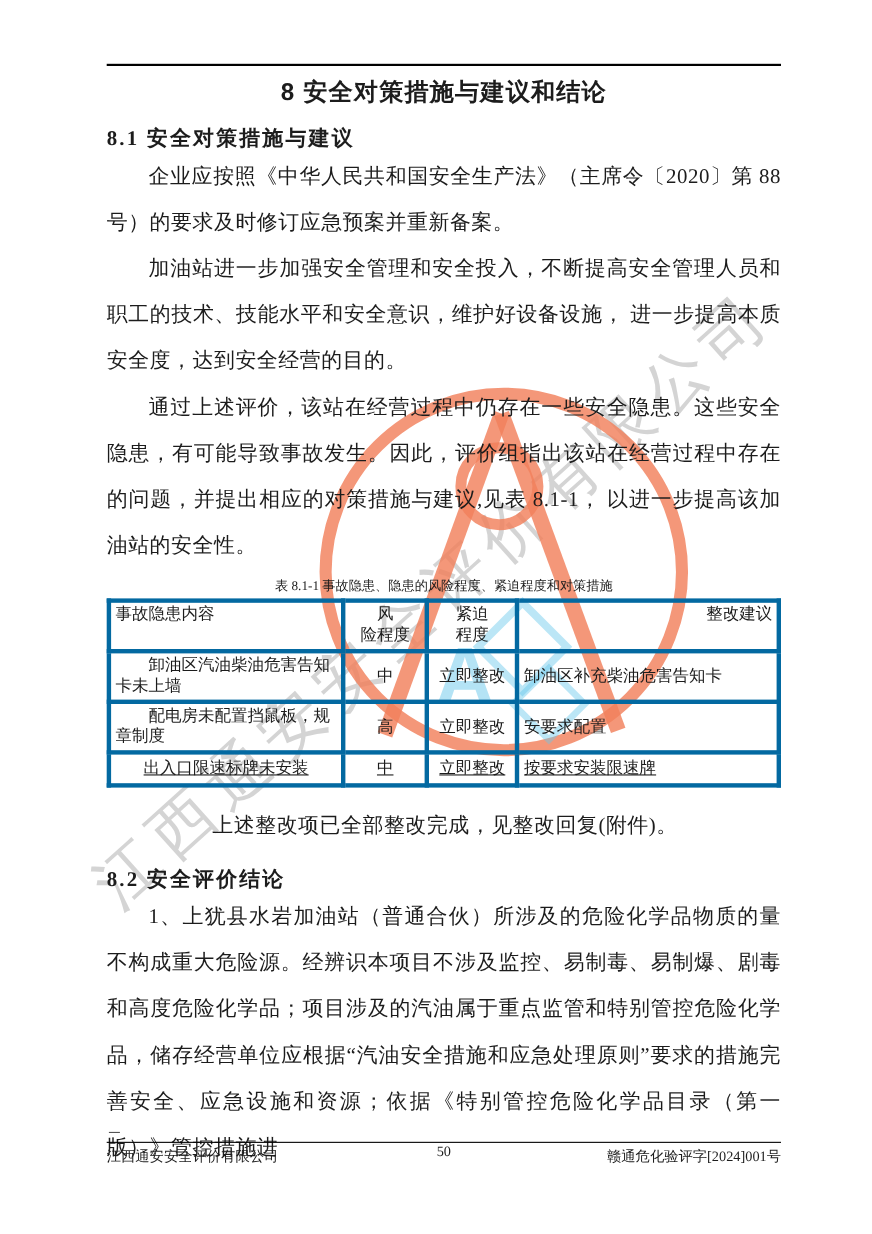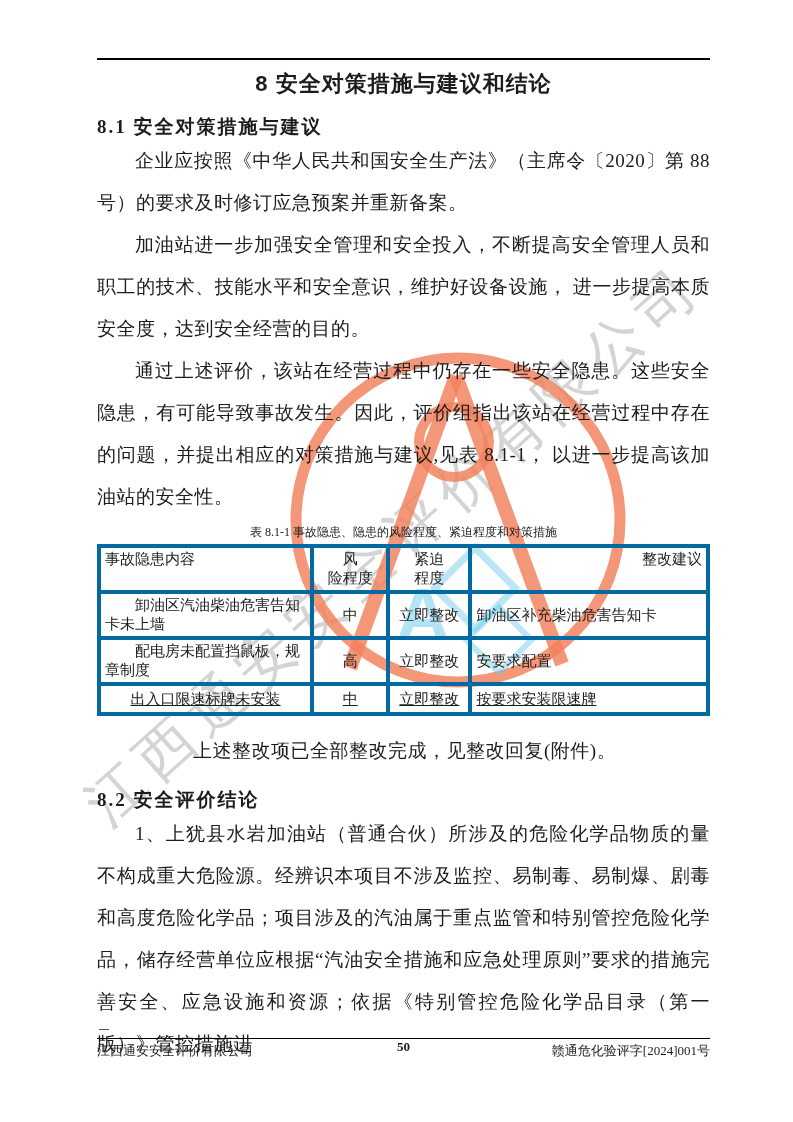--- a/index.html
+++ b/index.html
@@ -107,21 +107,21 @@
     padding-left:96px;
     letter-spacing:0.5px;
   }
   .footer {
     position:absolute; left:97px; right:83px; top:1038px; z-index:5;
     font-size:13px;
   }
   .footer-tick { position:absolute; left:2px; top:-9px; width:10px; border-top:1.5px solid #555; }
   .footer-rule { border:none; border-top:1.5px solid #000; height:0; }
   .footer-row { display:flex; justify-content:space-between; align-items:flex-start; margin-top:3px; line-height:17px; }
-  .footer-page { position:absolute; left:50%; transform:translateX(-50%); top:1px; font-size:13px;font-weight:bold; }
+  .footer-page { position:absolute; left:50%; transform:translateX(-50%); top:1px; font-size:13px; }
 </style>
 </head>
 <body>
 
 <div class="page">
 
   <div class="wm wm-diag-gray">江西通安安全评价有限公司</div>
 
   <svg class="wm wm-ring" width="340" height="340" viewBox="0 0 340 340">
     <g stroke="rgba(242,128,92,0.82)" fill="none">

